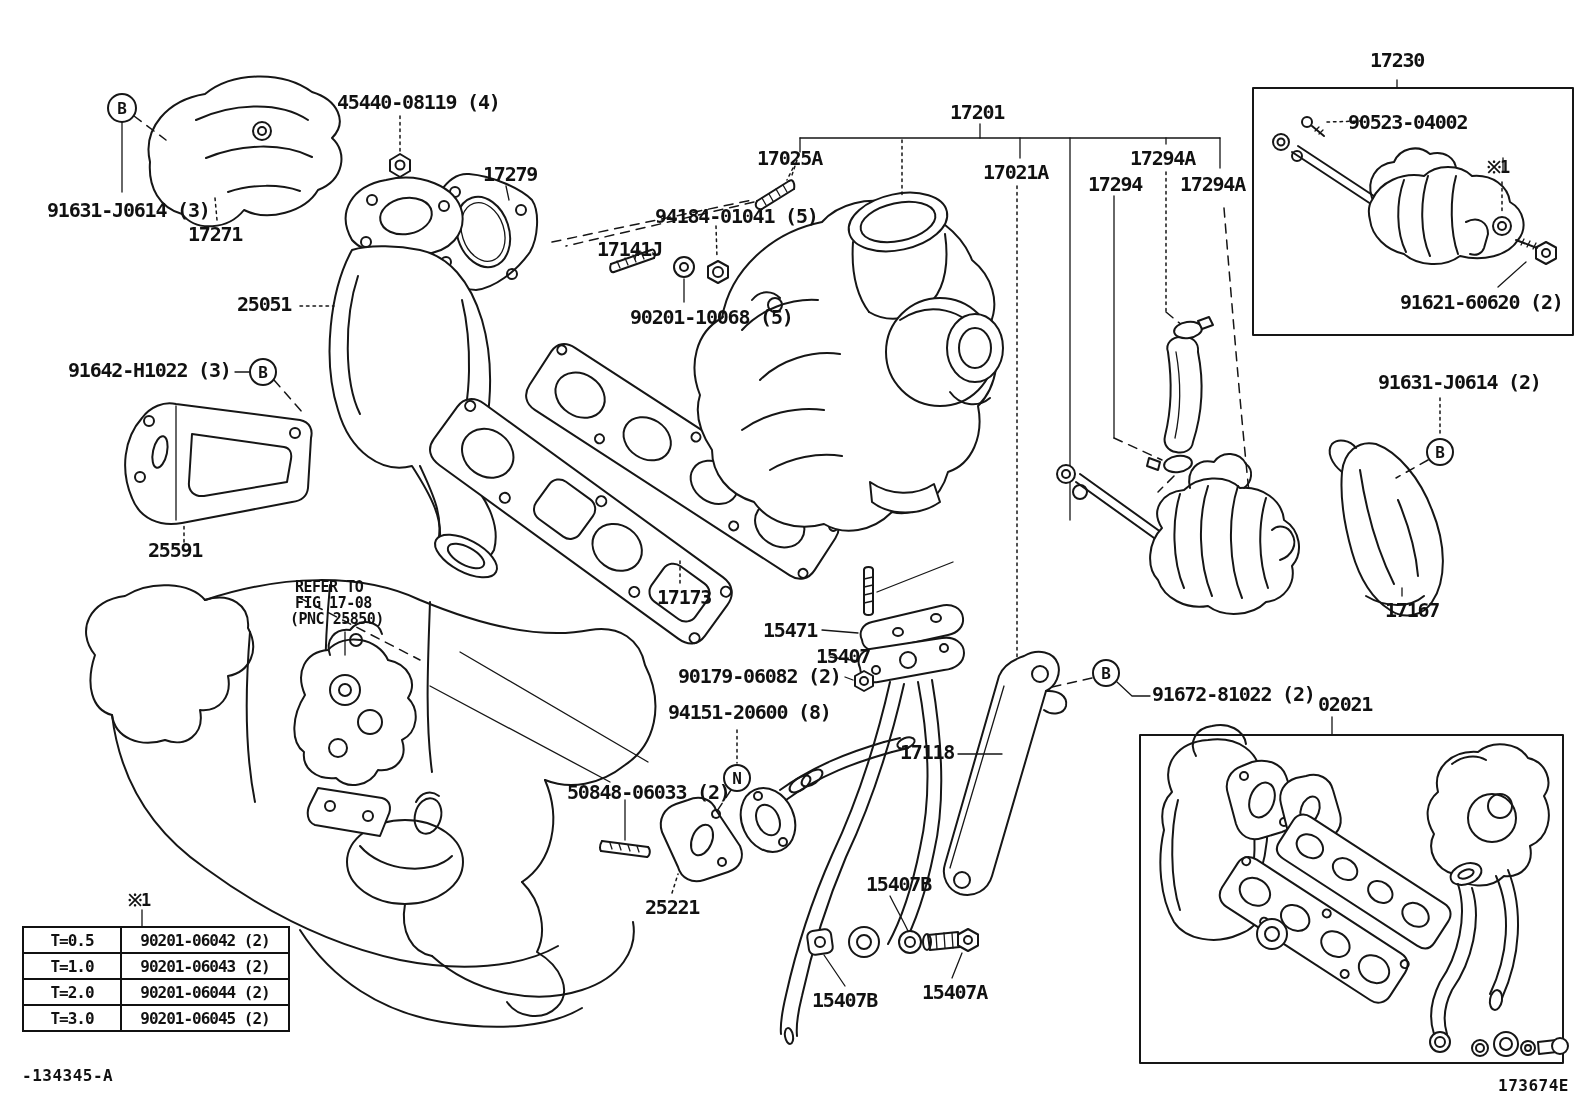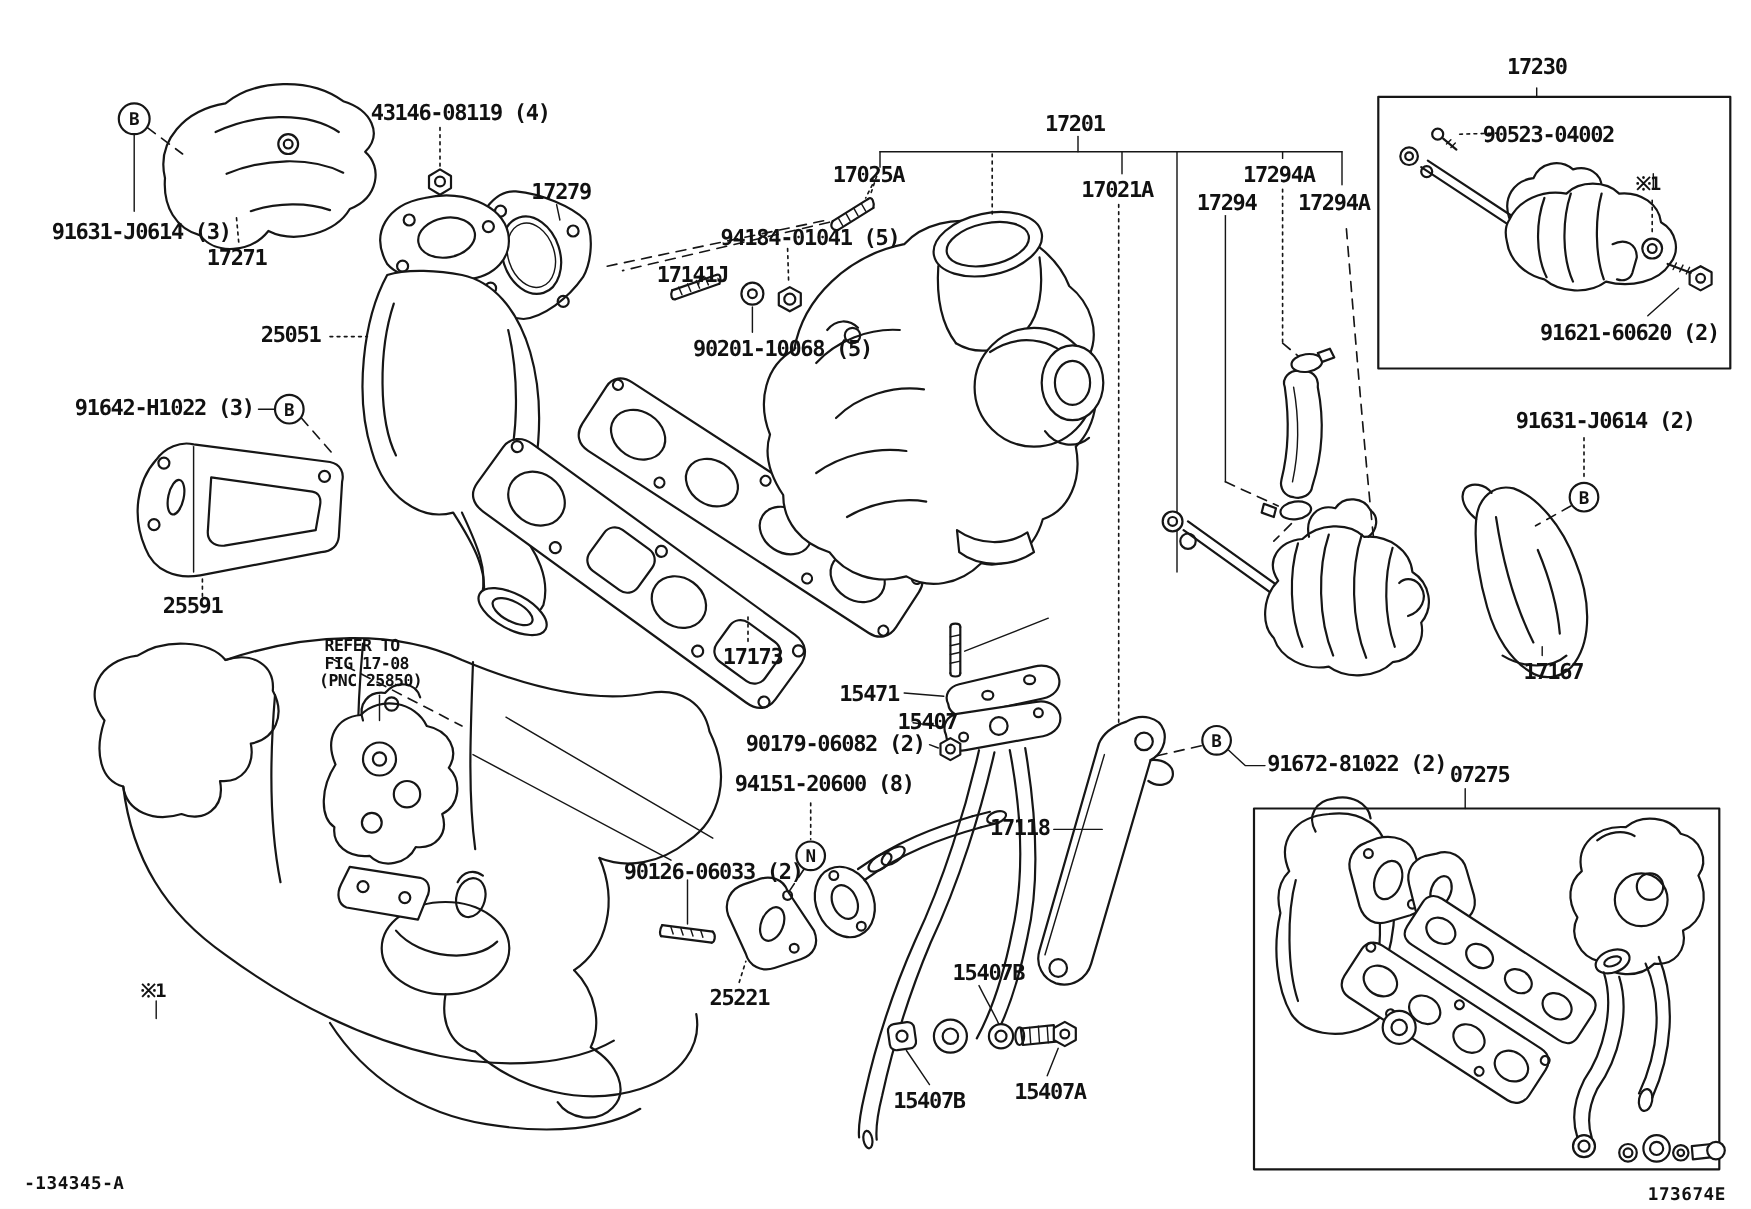--- a/index.html
+++ b/index.html
@@ -423,21 +423,21 @@
     <path class="thin" d="M142,910 L142,926"></path>
     <path class="thin" d="M1503,172 L1503,158"></path>
   </g>
 </svg>
 
   <div class="lbl" style="left:1370px;top:48px">17230</div>
   <div class="lbl" style="left:1348px;top:110px">90523-04002</div>
   <div class="lbl xs" style="left:1487px;top:155px">※1</div>
   <div class="lbl" style="left:1400px;top:290px">91621-60620 (2)</div>
 
-  <div class="lbl" style="left:337px;top:90px">43146-08119 (4)</div>
+  <div class="lbl" style="left:337px;top:90px">45440-08119 (4)</div>
   <div class="lbl" style="left:47px;top:198px">91631-J0614 (3)</div>
   <div class="lbl" style="left:188px;top:222px">17271</div>
   <div class="lbl" style="left:483px;top:162px">17279</div>
   <div class="lbl" style="left:237px;top:292px">25051</div>
 
   <div class="lbl" style="left:950px;top:100px">17201</div>
   <div class="lbl" style="left:757px;top:146px">17025A</div>
   <div class="lbl" style="left:655px;top:204px">94184-01041 (5)</div>
   <div class="lbl" style="left:597px;top:237px">17141J</div>
   <div class="lbl" style="left:630px;top:305px">90201-10068 (5)</div>
@@ -455,26 +455,46 @@
   <div class="lbl sm" style="left:295px;top:580px">REFER TO</div>
   <div class="lbl sm" style="left:295px;top:596px">FIG 17-08</div>
   <div class="lbl sm" style="left:290px;top:612px">(PNC 25850)</div>
 
   <div class="lbl" style="left:763px;top:618px">15471</div>
   <div class="lbl" style="left:816px;top:644px">15407</div>
   <div class="lbl" style="left:678px;top:664px">90179-06082 (2)</div>
   <div class="lbl" style="left:668px;top:700px">94151-20600 (8)</div>
   <div class="lbl" style="left:900px;top:740px">17118</div>
   <div class="lbl" style="left:1152px;top:682px">91672-81022 (2)</div>
-  <div class="lbl" style="left:1318px;top:692px">07275</div>
-  <div class="lbl" style="left:567px;top:780px">90126-06033 (2)</div>
+  <div class="lbl" style="left:1318px;top:692px">02021</div>
+  <div class="lbl" style="left:567px;top:780px">50848-06033 (2)</div>
   <div class="lbl" style="left:645px;top:895px">25221</div>
   <div class="lbl" style="left:866px;top:872px">15407B</div>
   <div class="lbl" style="left:812px;top:988px">15407B</div>
   <div class="lbl" style="left:922px;top:980px">15407A</div>
 
   <div class="lbl xs" style="left:128px;top:888px">※1</div>
 
+  <table class="tbl">
+    <tbody>
+        <tr>
+      <td class="c1">T=0.5</td>
+      <td class="c2">90201-06042 (2)</td>
+    </tr>
+    <tr>
+      <td class="c1">T=1.0</td>
+      <td class="c2">90201-06043 (2)</td>
+    </tr>
+    <tr>
+      <td class="c1">T=2.0</td>
+      <td class="c2">90201-06044 (2)</td>
+    </tr>
+    <tr>
+      <td class="c1">T=3.0</td>
+      <td class="c2">90201-06045 (2)</td>
+    </tr>
+  </tbody>
+    </table>
 
   <div class="lbl ft" style="left:22px;top:1066px">-134345-A</div>
   <div class="lbl ft" style="left:1498px;top:1076px">173674E</div>
 
 </div>
 
 </body></html>

